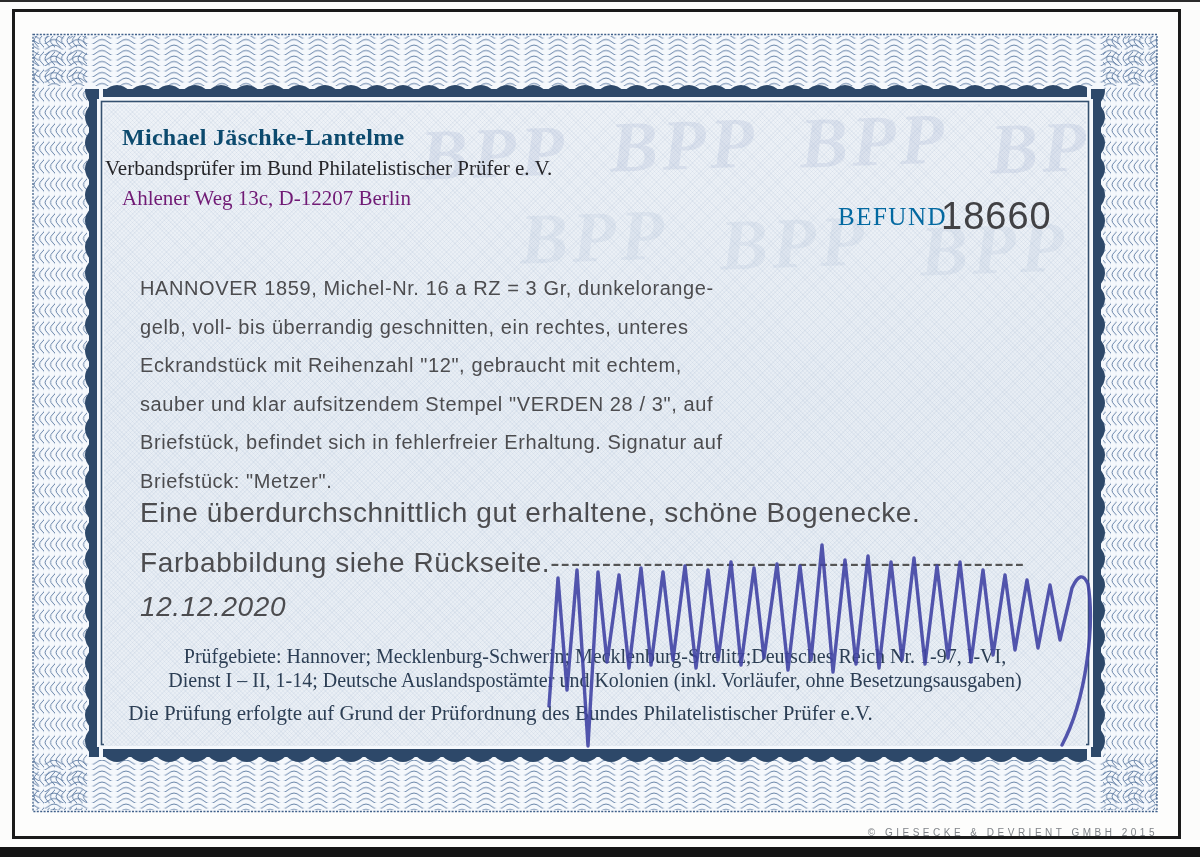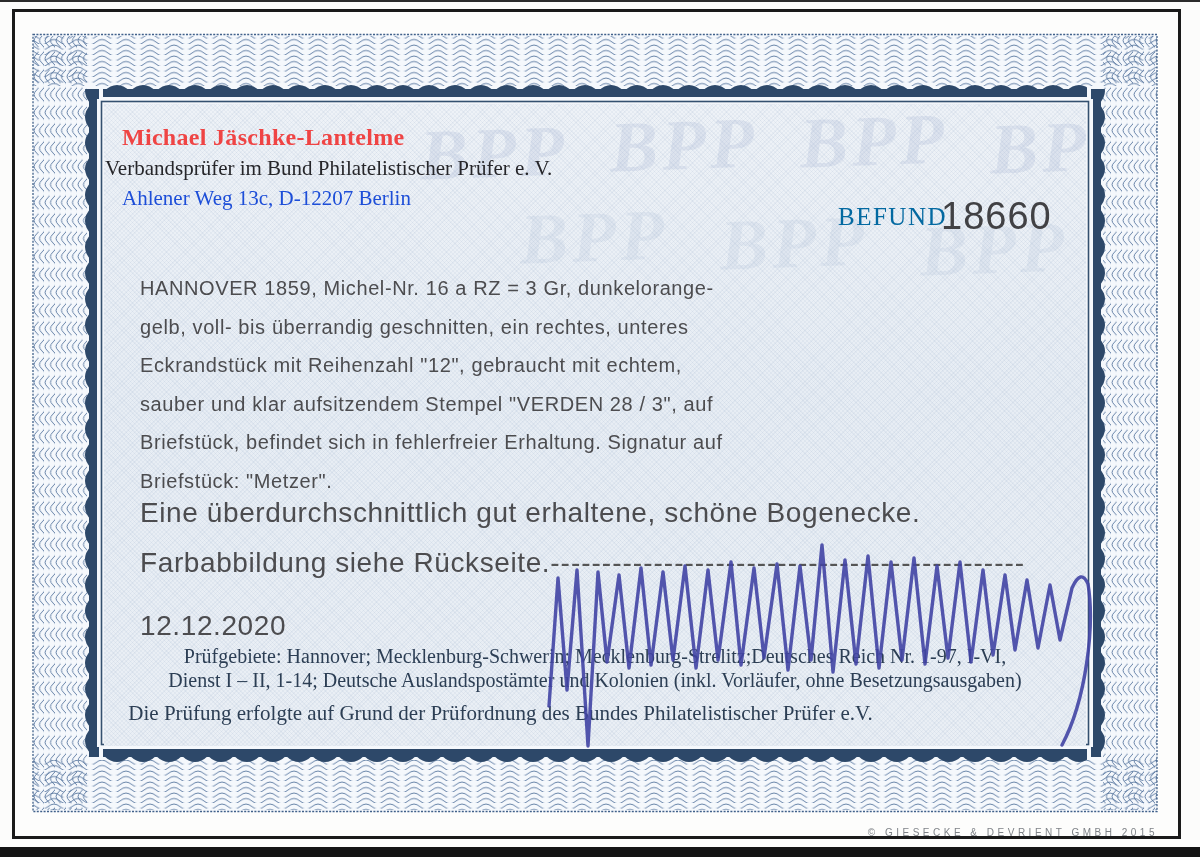--- a/index.html
+++ b/index.html
@@ -24,31 +24,31 @@
       linear-gradient(180deg, #eef2f7 0%, #e7edf4 45%, #eaeff5 100%);
     overflow:hidden;
   }
   .ghost{
     position:absolute;font-family:"Liberation Serif",serif;font-style:italic;font-weight:bold;
     font-size:72px;color:rgba(128,152,192,0.16);transform:rotate(-2deg);user-select:none;
     letter-spacing:4px;
   }
   .ghost.row2{color:rgba(128,152,192,0.11);}
   .txt{position:absolute;white-space:nowrap;}
-  .examiner-name{left:122px;top:124px;font-size:24px;font-weight:bold;color:#ef4444;letter-spacing:0.3px;}
+  .examiner-name{left:122px;top:124px;font-size:24px;font-weight:bold;color:#0c4a6e;letter-spacing:0.3px;}
   .examiner-title{left:105px;top:156px;font-size:21px;color:#26262a;}
-  .examiner-address{left:122px;top:186px;font-size:21px;color:#1d4ed8;}
+  .examiner-address{left:122px;top:186px;font-size:21px;color:#701a75;}
   .befund-label{left:838px;top:203px;font-size:25px;color:#0369a1;letter-spacing:1.5px;}
   .befund-number{left:941px;top:195px;font-size:38px;font-family:"Liberation Sans",sans-serif;color:#414144;letter-spacing:1px;}
   .body-block{left:140px;top:269px;font-family:"Liberation Sans",sans-serif;font-size:20px;color:#4c4c4f;letter-spacing:0.6px;line-height:38.5px;}
   .para{position:absolute;font-family:"Liberation Sans",sans-serif;font-size:28px;color:#4c4c4f;letter-spacing:0.6px;white-space:nowrap;}
   .conclusion{left:140px;top:497px;}
   .colornote{left:140px;top:547px;}
   .colornote .dashes{letter-spacing:1px;color:#555;}
-  .date{left:140px;top:610px;}
+  .date{left:140px;top:591px;font-style:italic;}
   .pruef{position:absolute;left:104px;width:982px;text-align:center;font-size:20px;color:#2c3e54;white-space:nowrap;}
   .pruef1{top:645px;}
   .pruef2{top:669px;}
   .regulation{position:absolute;left:104px;width:793px;text-align:center;top:701px;font-size:21px;color:#2c3e54;white-space:nowrap;}
   .printer-credit{
     position:absolute;right:42px;top:827px;font-family:"Liberation Sans",sans-serif;
     font-size:10px;color:#7e8287;letter-spacing:3.5px;white-space:nowrap;
   }
   .signature-svg{position:absolute;left:0;top:0;width:1200px;height:857px;pointer-events:none;}
 </style>

